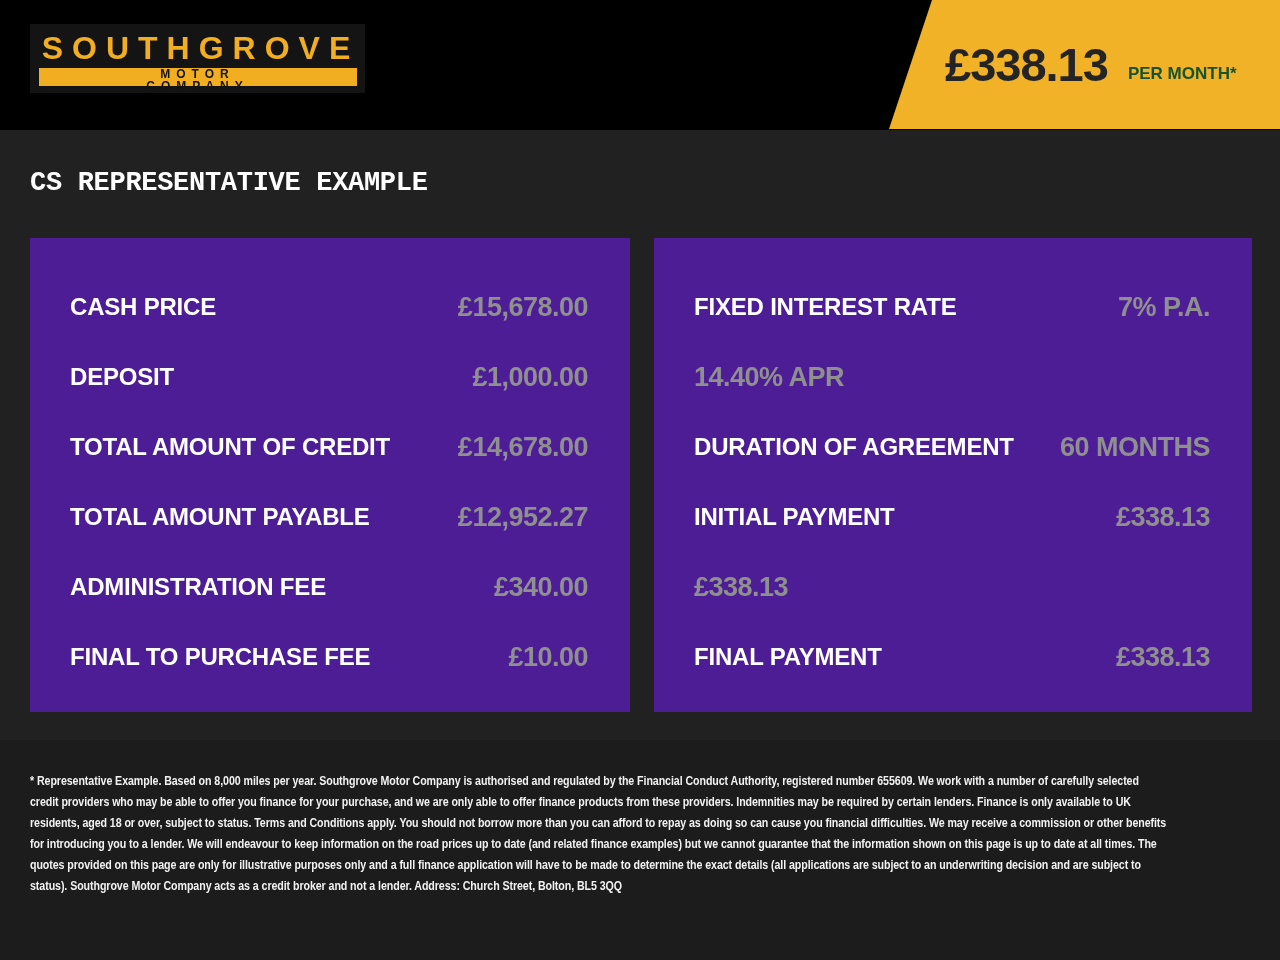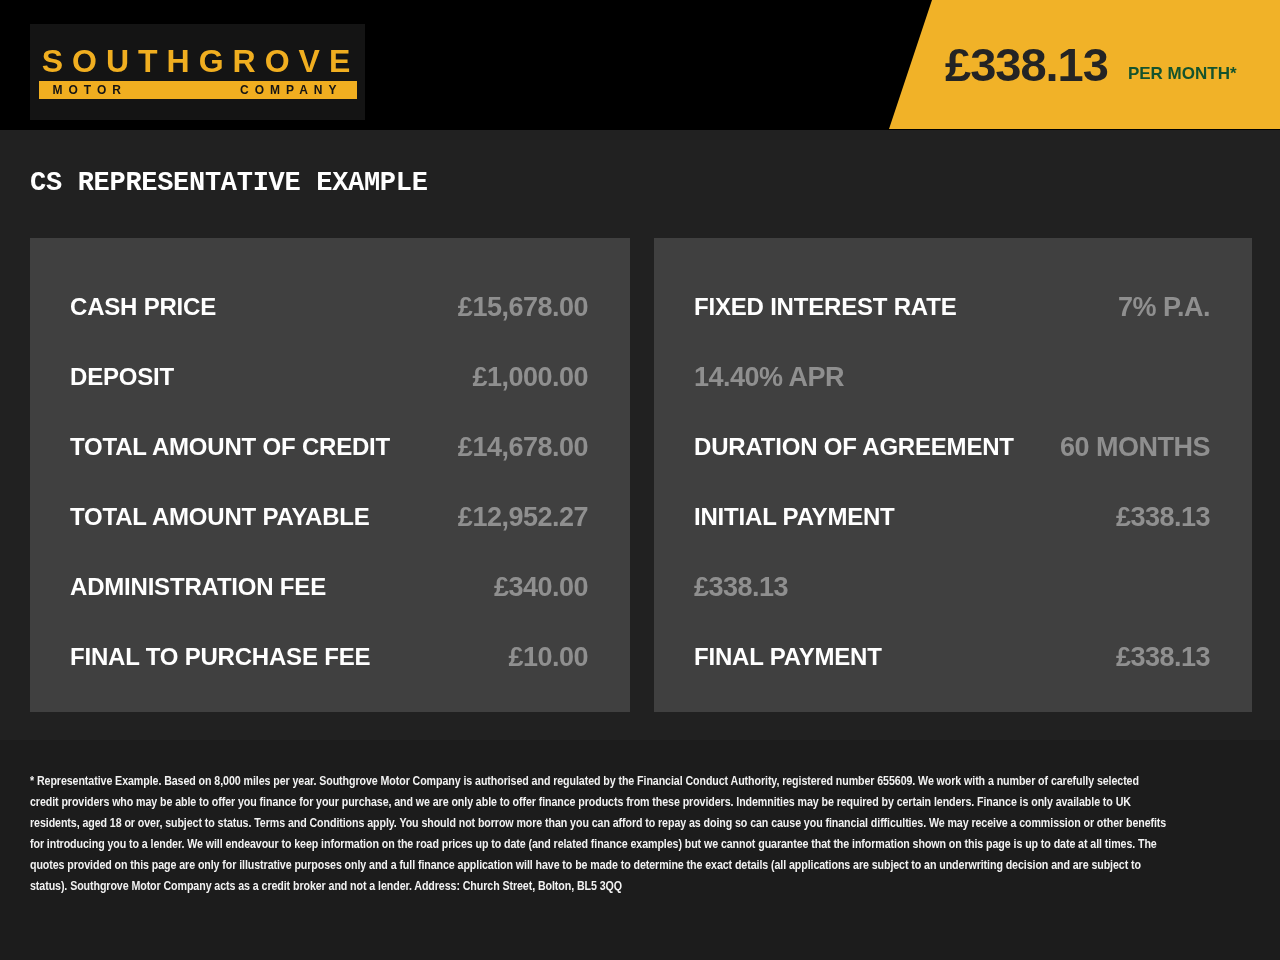--- a/index.html
+++ b/index.html
@@ -12,40 +12,41 @@
   }
 
   
   .header {
     position:absolute; top:0; left:0;
     width:1280px; height:130px;
     background:#000000;
   }
   .logo-box {
     position:absolute; top:24px; left:30px;
-    width:335px; height:96px;
+    width:335px; height:69px;
     background:#141414;
     display:flex; flex-direction:column;
     align-items:center; justify-content:center;
   }
   .logo-name {
     color:#F0AE20;
     font-weight:bold;
     font-size:32px;
     letter-spacing:9px;
     text-indent:6px;
     line-height:1;
     white-space:nowrap;
   }
   .logo-bar {
     width:318px; height:18px;
     margin-top:4px;
     background:#F0AE20;
     display:flex; justify-content:space-between; align-items:center;
     padding:0 14px;
+    flex-direction:column;
   }
   .logo-bar span {
     font-size:12px; font-weight:bold;
     letter-spacing:6px;
     color:#141414;
     line-height:1;
   }
   .price-banner {
     position:absolute; top:0; right:0;
     width:391px; height:129px;
@@ -69,21 +70,21 @@
   
   .page-title {
     position:absolute; top:168px; left:30px;
     font-size:27px; font-weight:bold;
     color:#FFFFFF; letter-spacing:-0.3px;font-family:Liberation Mono, monospace;
   }
 
   
   .panel {
     position:absolute; top:238px; height:474px;
-    background:#404040;
+    background:#4c1d95;
     padding:34px 42px 20px 40px;
     display:flex; flex-direction:column;
   }
   .panel-left  { left:30px;  width:600px; }
   .panel-right { left:654px; width:598px; }
   .row {
     height:70px;
     display:flex; align-items:center; justify-content:space-between;
   }
   .row-label {

